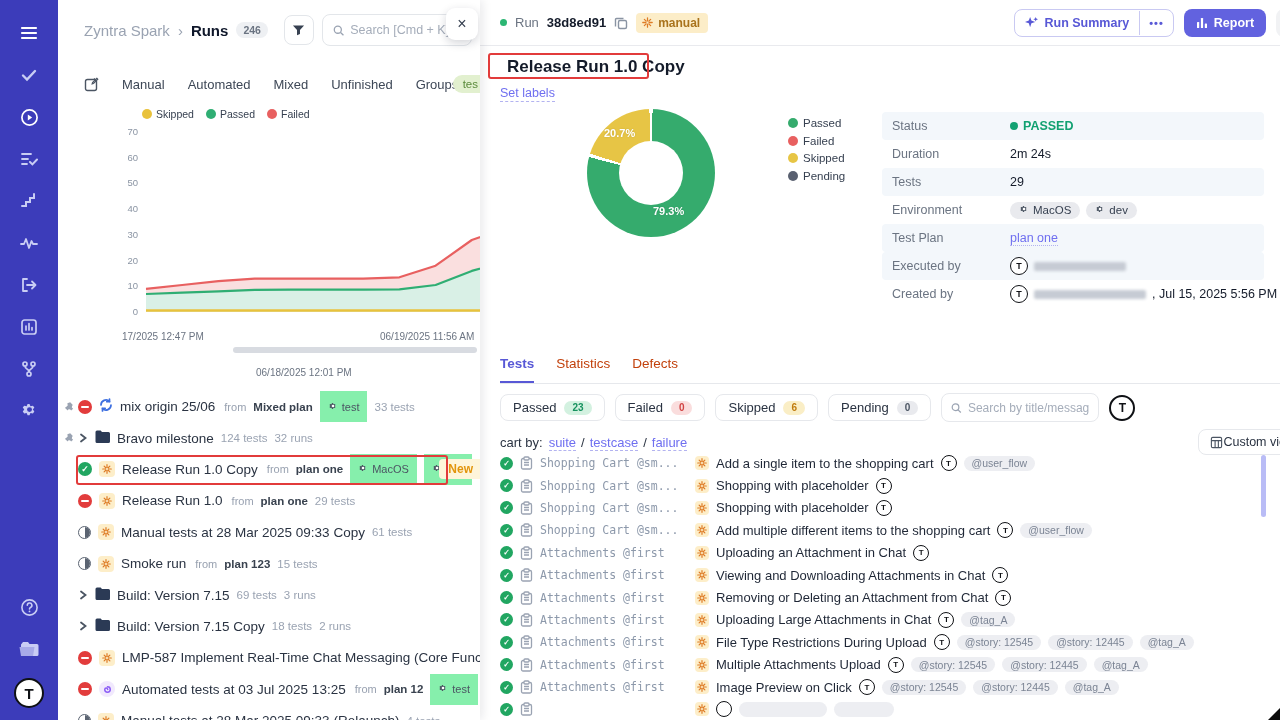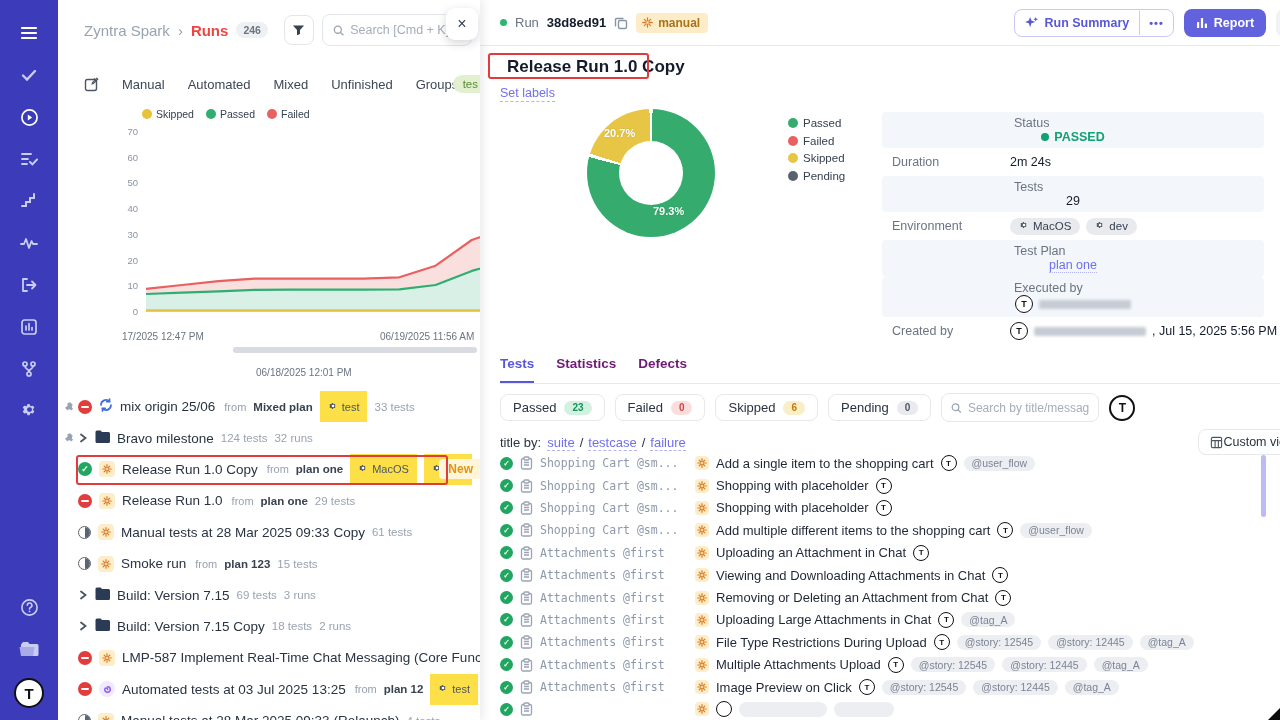--- a/index.html
+++ b/index.html
@@ -14,21 +14,21 @@
   .sb-icon svg { display:block; }
   .sb-spacer { flex:1; }
   .sb-bottom { display:flex; flex-direction:column; align-items:center; }
   .sb-avatar { width:30px; height:30px; border-radius:50%; background:#fff; border:2.5px solid #0f1115; color:#0f1115; font-weight:bold; font-size:15px; display:flex; align-items:center; justify-content:center; margin-top:6px; }
 
   
   .left-panel { position:absolute; left:58px; top:0; width:422px; height:720px; background:#fff; box-shadow:2px 0 10px rgba(15,23,42,.10); z-index:20; overflow:hidden; }
   .lp-header { position:absolute; top:14px; left:26px; right:8px; height:32px; display:flex; align-items:center; gap:8px; }
   .crumb-project { color:#9aa3b2; font-size:15px; }
   .crumb-sep { color:#9aa3b2; font-size:15px; }
-  .crumb-section { color:#ef4444; font-size:15px; font-weight:bold; }
+  .crumb-section { color:#0f172a; font-size:15px; font-weight:bold; }
   .crumb-count { background:#eef0f3; color:#6b7482; font-size:10.5px; font-weight:bold; border-radius:9px; padding:2px 7px; }
   .filter-btn { width:30px; height:30px; border:1px solid #e3e6ea; border-radius:8px; display:flex; align-items:center; justify-content:center; background:#fff; margin-left:8px; cursor:pointer; }
   .lp-search { flex:1; height:32px; border:1px solid #e3e6ea; border-radius:8px; display:flex; align-items:center; gap:6px; padding:0 10px; color:#9aa3b2; }
   .lp-search input { border:none; outline:none; font-size:12.5px; width:100%; color:#4b5563; font-family:"Liberation Sans",sans-serif; background:transparent; }
   .lp-search input::placeholder { color:#a5adba; }
   .close-float { position:absolute; top:8px; right:2px; width:32px; height:32px; background:#fff; border-radius:9px; box-shadow:0 3px 10px rgba(15,23,42,.18); display:flex; align-items:center; justify-content:center; font-size:16px; color:#374151; cursor:pointer; z-index:5; }
 
   .lp-tabs { position:absolute; top:70px; left:26px; right:0; height:28px; display:flex; align-items:center; gap:23px; }
   .lp-tab { font-size:13px; color:#3d4756; cursor:pointer; white-space:nowrap; }
   .lp-tabs-icon { color:#4b5563; display:flex; cursor:pointer; }
@@ -42,21 +42,21 @@
   .lp-xlabels span { position:absolute; white-space:nowrap; }
   .h-scrollbar { position:absolute; top:347px; left:175px; width:244px; height:6px; border-radius:3px; background:#d8dbe1; }
 
   .run-list { position:absolute; top:391px; left:0; right:0; }
   .run-row { position:relative; height:31.4px; display:flex; align-items:center; gap:7px; padding-left:20px; padding-right:6px; white-space:nowrap; overflow:hidden; cursor:pointer; }
   .run-row .pin { position:absolute; left:6px; top:50%; transform:translateY(-50%); color:#9aa3b2; display:flex; }
   .rr-title { font-size:13.5px; color:#2a3342; font-weight:500; }
   .rr-folder-title { font-size:13.5px; color:#2a3342; font-weight:500; }
   .rr-from { font-size:11px; color:#98a1b0; margin-left:2px; }
   .rr-plan { font-size:11.5px; color:#39424f; font-weight:bold; }
-  .rr-env { background:#fde047; border-radius:9px; padding:19px 8px; font-size:11px; color:#4b5563; display:inline-flex; align-items:center; gap:4px; }
+  .rr-env { background:#86efac; border-radius:9px; padding:19px 8px; font-size:11px; color:#4b5563; display:inline-flex; align-items:center; gap:4px; }
   .rr-meta { font-size:11.5px; color:#9aa3b2; }
   .rr-new { position:absolute; right:0; background:#fef5da; color:#e2950c; font-size:12px; font-weight:bold; padding:3px 7px 3px 9px; border-radius:4px 0 0 4px; }
   .st-failed { width:14px; height:14px; border-radius:50%; background:#e23c3c; position:relative; flex:0 0 auto; }
   .st-failed::after { content:""; position:absolute; left:3px; right:3px; top:6px; height:2px; background:#fff; border-radius:1px; }
   .st-passed { width:14px; height:14px; border-radius:50%; background:#21a661; color:#fff; font-size:9px; font-weight:bold; display:flex; align-items:center; justify-content:center; flex:0 0 auto; }
   .st-progress { width:13px; height:13px; border-radius:50%; border:1.5px solid #5b6472; position:relative; overflow:hidden; flex:0 0 auto; }
   .st-progress::after { content:""; position:absolute; top:0; right:0; bottom:0; width:50%; background:#5b6472; }
   .type-manual { width:16px; height:16px; border-radius:4px; background:#fdeec9; display:flex; align-items:center; justify-content:center; flex:0 0 auto; }
   .type-auto { width:16px; height:16px; border-radius:50%; background:#f1e9fd; display:flex; align-items:center; justify-content:center; flex:0 0 auto; }
   .chev { color:#4b5563; display:flex; flex:0 0 auto; }
@@ -86,32 +86,32 @@
   .donut-label { position:absolute; color:#fff; font-size:11px; font-weight:bold; z-index:2; text-shadow:0 0 2px rgba(0,0,0,.15); }
   .dl-passed { left:66px; top:96px; }
   .dl-skipped { left:17px; top:18px; }
 
   .rp-legend { position:absolute; top:117px; left:308px; display:flex; flex-direction:column; gap:5.5px; }
   .rp-lg-item { display:flex; align-items:center; gap:5px; font-size:11.5px; color:#374151; }
   .rp-lg-dot { width:10px; height:10px; border-radius:50%; }
 
   .details { position:absolute; top:112px; left:402px; width:382px; }
   .dt-row { display:flex; align-items:center; min-height:28px; padding:4px 10px; border-radius:4px; }
-  .dt-row.alt { background:#f3f7fb;flex-direction:column; }
+  .dt-row.alt { background:#f3f7fb; }
   .dt-label { width:118px; flex:0 0 auto; font-size:12.5px; color:#6b7482; }
   .dt-value { font-size:12.5px; color:#141b2a; display:flex; align-items:center; gap:6px; flex-wrap:nowrap; white-space:nowrap; }
   .dt-status { color:#12a172; font-weight:bold; font-size:12.5px; display:flex; align-items:center; gap:5px; }
   .dt-status::before { content:""; width:8px; height:8px; border-radius:50%; background:#12a172; }
   .dt-pill { background:#e9eaee; border-radius:10px; padding:2.5px 9px; font-size:11.5px; color:#374151; display:inline-flex; align-items:center; gap:4px; }
   .dt-link { color:#6f6ff0; border-bottom:1px dotted #b3b3f0; cursor:pointer; }
   .mini-avatar { width:18px; height:18px; border-radius:50%; background:#fff; border:1.8px solid #0f1115; color:#0f1115; font-size:9px; font-weight:bold; display:inline-flex; align-items:center; justify-content:center; flex:0 0 auto; }
   .redacted { display:inline-block; height:9px; background:#c6cbd4; border-radius:2px; filter:blur(1.6px); }
 
   .rp-tabs { position:absolute; top:356px; left:20px; right:16px; height:28px; display:flex; gap:22px; border-bottom:1px solid #e6e8ec; }
-  .rp-tab { font-size:13.5px; color:#701a75; padding-bottom:9px; cursor:pointer;font-weight:bold; }
+  .rp-tab { font-size:13.5px; color:#c2410c; padding-bottom:9px; cursor:pointer; }
   .rp-tab.active { color:#5858d6; font-weight:bold; border-bottom:2.5px solid #5858d6; }
 
   .rp-filters { position:absolute; top:393px; left:20px; display:flex; align-items:center; gap:10px; }
   .f-btn { display:flex; align-items:center; gap:8px; border:1px solid #e6e8ec; border-radius:8px; padding:5px 12px; font-size:13px; color:#2a3342; background:#fff; cursor:pointer; }
   .f-count { font-size:10px; font-weight:bold; border-radius:9px; padding:1.5px 8px; }
   .fc-passed { background:#d3f1e0; color:#17925f; }
   .fc-failed { background:#fadddd; color:#d14343; }
   .fc-skipped { background:#faeec6; color:#c07c10; }
   .fc-pending { background:#e9eaee; color:#4b5563; }
   .rp-search { width:158px; height:29px; border:1px solid #e6e8ec; border-radius:8px; display:flex; align-items:center; gap:6px; padding:0 9px; color:#9aa3b2; }
@@ -622,21 +622,21 @@
           <svg width="12" height="12" viewBox="0 0 14 14" fill="none" stroke="#9aa3b2" stroke-width="1.6">
             <circle cx="6" cy="6" r="4.4"></circle>
             <path d="M9.4 9.4L13 13"></path>
           </svg>
           <input placeholder="Search by title/message" style="">
         </span>
         <span class="filters-avatar">T</span>
       </div>
 
     <div class="rp-sort">
-      <span class="sort-prefix">title by:</span>
+      <span class="sort-prefix">cart by:</span>
       <span id="sort-links"><span class="sort-link">suite</span><span class="sort-slash">/</span><span class="sort-link">testcase</span><span class="sort-slash">/</span><span class="sort-link">failure</span></span>
       <span class="sort-right">
         <span class="custom-view-btn">
           <svg width="13" height="13" viewBox="0 0 14 14" fill="none" stroke="#4b5563" stroke-width="1.2">
               <rect x="1.5" y="1.5" width="11" height="11" rx="1.5"></rect>
               <path d="M1.5 5h11M5.5 5v7.5M9 5v7.5"></path>
             </svg>
           <span>Custom view</span>
         </span>
         <span class="sliders-icon">

